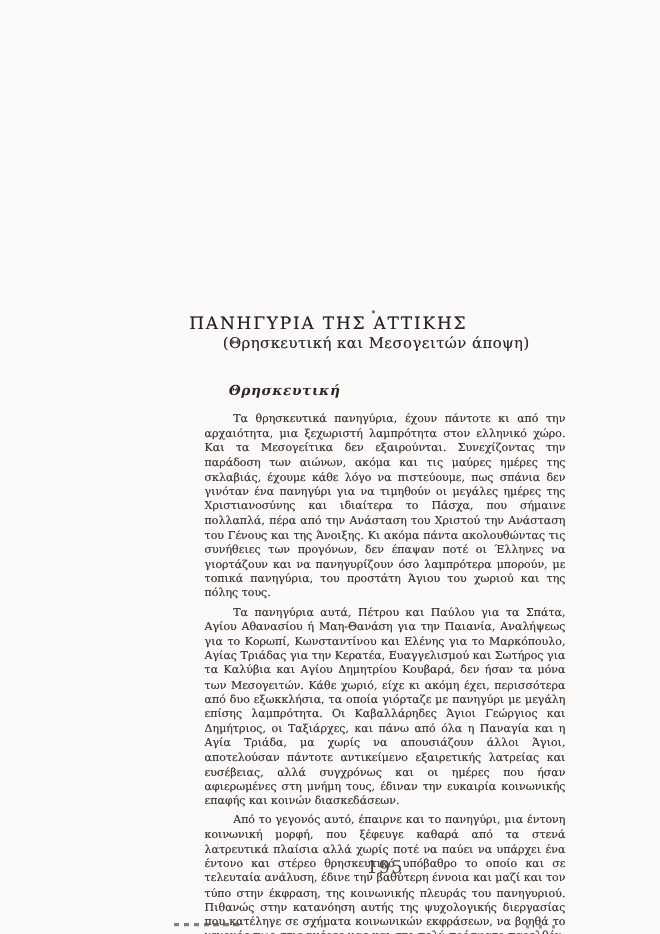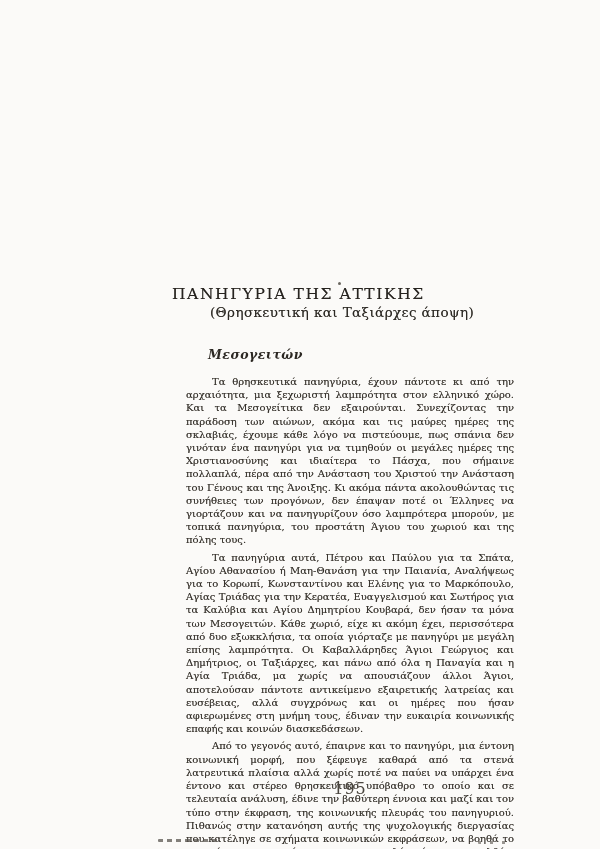--- a/index.html
+++ b/index.html
@@ -108,23 +108,23 @@
 </style>
 </head>
 <body>
 
 <div class="sheet">
 
   <span class="artifact-dot-top"></span>
 
   <div class="page-title">ΠΑΝΗΓΥΡΙΑ ΤΗΣ ΑΤΤΙΚΗΣ</div>
 
-  <div class="page-subtitle">(Θρησκευτική και Ταξιάρχες άποψη)</div>
+  <div class="page-subtitle">(Θρησκευτική και Μεσογειτών άποψη)</div>
 
-  <div class="section-heading">Μεσογειτών</div>
+  <div class="section-heading">Θρησκευτική</div>
 
   <div class="body-text">
     <p>Τα θρησκευτικά πανηγύρια, έχουν πάντοτε κι από την αρχαιότητα, μια ξεχωριστή λαμπρότητα στον ελληνικό χώρο. Και τα Μεσογείτικα δεν εξαιρούνται. Συνεχίζοντας την παράδοση των αιώνων, ακόμα και τις μαύρες ημέρες της σκλαβιάς, έχουμε κάθε λόγο να πιστεύουμε, πως σπάνια δεν γινόταν ένα πανηγύρι για να τιμηθούν οι μεγάλες ημέρες της Χριστιανοσύνης και ιδιαίτερα το Πάσχα, που σήμαινε πολλαπλά, πέρα από την Ανάσταση του Χριστού την Ανάσταση του Γένους και της Άνοιξης. Κι ακόμα πάντα ακολουθώντας τις συνήθειες των προγόνων, δεν έπαψαν ποτέ οι Έλληνες να γιορτάζουν και να πανηγυρίζουν όσο λαμπρότερα μπορούν, με τοπικά πανηγύρια, του προστάτη Άγιου του χωριού και της πόλης τους.</p>
     <p>Τα πανηγύρια αυτά, Πέτρου και Παύλου για τα Σπάτα, Αγίου Αθανασίου ή Μαη-Θανάση για την Παιανία, Αναλήψεως για το Κορωπί, Κωνσταντίνου και Ελένης για το Μαρκόπουλο, Αγίας Τριάδας για την Κερατέα, Ευαγγελισμού και Σωτήρος για τα Καλύβια και Αγίου Δημητρίου Κουβαρά, δεν ήσαν τα μόνα των Μεσογειτών. Κάθε χωριό, είχε κι ακόμη έχει, περισσότερα από δυο εξωκκλήσια, τα οποία γιόρταζε με πανηγύρι με μεγάλη επίσης λαμπρότητα. Οι Καβαλλάρηδες Άγιοι Γεώργιος και Δημήτριος, οι Ταξιάρχες, και πάνω από όλα η Παναγία και η Αγία Τριάδα, μα χωρίς να απουσιάζουν άλλοι Άγιοι, αποτελούσαν πάντοτε αντικείμενο εξαιρετικής λατρείας και ευσέβειας, αλλά συγχρόνως και οι ημέρες που ήσαν αφιερωμένες στη μνήμη τους, έδιναν την ευκαιρία κοινωνικής επαφής και κοινών διασκεδάσεων.</p>
     <p>Από το γεγονός αυτό, έπαιρνε και το πανηγύρι, μια έντονη κοινωνική μορφή, που ξέφευγε καθαρά από τα στενά λατρευτικά πλαίσια αλλά χωρίς ποτέ να παύει να υπάρχει ένα έντονο και στέρεο θρησκευτικό υπόβαθρο το οποίο και σε τελευταία ανάλυση, έδινε την βαθύτερη έννοια και μαζί και τον τύπο στην έκφραση, της κοινωνικής πλευράς του πανηγυριού. Πιθανώς στην κατανόηση αυτής της ψυχολογικής διεργασίας που κατέληγε σε σχήματα κοινωνικών εκφράσεων, να βοηθά το γεγονός πως στις ημέρες μας και στο πολύ πρόσφατο παρελθόν, παρατηρείται μία, διαφορετικά δυσεξήγητη, αποκατάσταση που συχνά παίρνει τη μορφή της πλήρους αλώσεως,</p>
   </div>
 
   <div class="page-number">195</div>
 
   <div class="artifact-smudge-left"></div>

